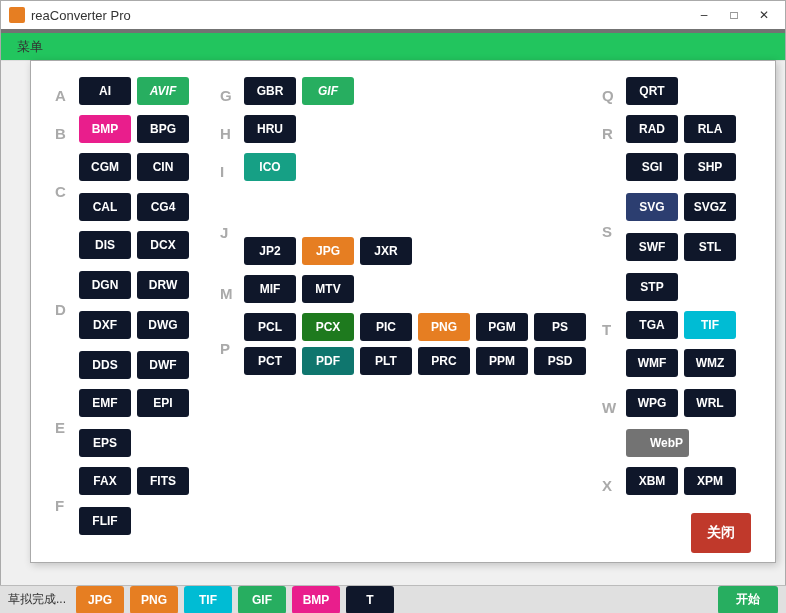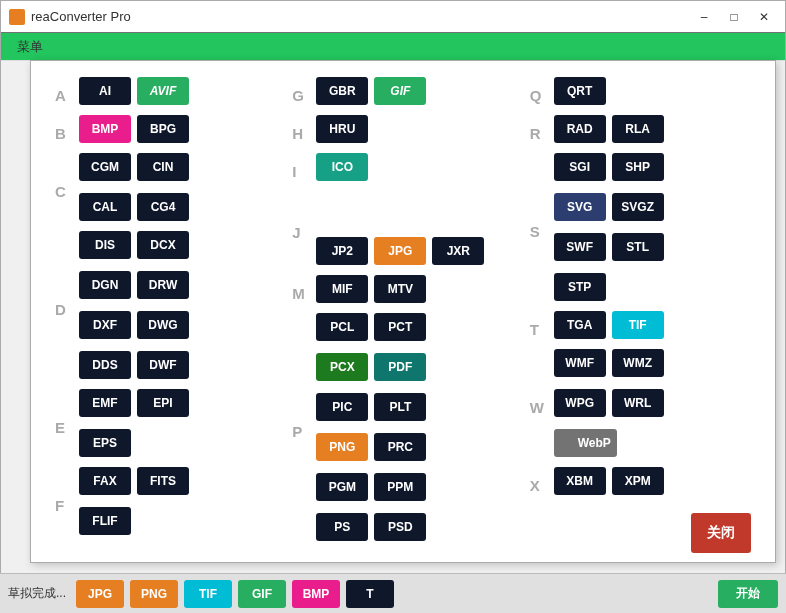--- a/index.html
+++ b/index.html
@@ -18,21 +18,21 @@
       border: 1px solid #aaa;
       display: flex;
       flex-direction: column;
     }
     .titlebar {
       height: 32px;
       background: #fff;
       display: flex;
       align-items: center;
       padding: 0 8px;
-      border-bottom: 1px solid #737373;
+      border-bottom: 4px solid #737373;
       justify-content: space-between;
     }
     .titlebar-left {
       display: flex;
       align-items: center;
       gap: 6px;
     }
     .app-icon {
       width: 16px;
       height: 16px;
@@ -147,21 +147,21 @@
     .fmt-darkgreen { background: #1e7a1e; }
     .fmt-blue { background: #737373; padding-left: 24px; }
     .fmt-cyan { background: #00bcd4; }
     .fmt-close { background: #c0392b; min-width: 60px; height: 40px; font-size: 14px; }
 
     .bottom-bar {
       position: absolute;
       bottom: 0;
       left: 0;
       right: 0;
-      height: 40px;
+      height: 28px;
       background: #e0e0e0;
       border-top: 1px solid #bbb;
       display: flex;
       align-items: center;
       padding: 0 8px;
       gap: 6px;
     }
     .bottom-label {
       font-size: 12px;
       color: #333;
@@ -325,21 +325,21 @@
         <div class="section-row">
           <span class="section-letter">M</span>
           <div class="format-row">
             <button class="fmt-btn fmt-dark">MIF</button>
             <button class="fmt-btn fmt-dark">MTV</button>
           </div>
         </div>
 
         <div class="section-row">
           <span class="section-letter">P</span>
-          <div style="display:flex;flex-direction:column;gap:6px;">
+          <div style="display:flex;flex-direction:row;gap:6px;">
             <div class="format-row">
               <button class="fmt-btn fmt-dark">PCL</button>
               <button class="fmt-btn fmt-dark">PCT</button>
             </div>
             <div class="format-row">
               <button class="fmt-btn fmt-darkgreen">PCX</button>
               <button class="fmt-btn fmt-red">PDF</button>
             </div>
             <div class="format-row">
               <button class="fmt-btn fmt-dark">PIC</button>

